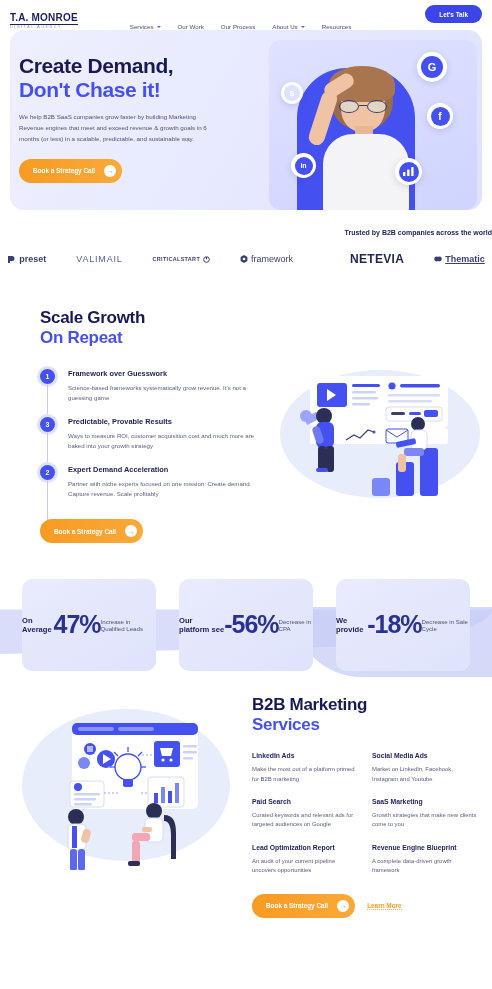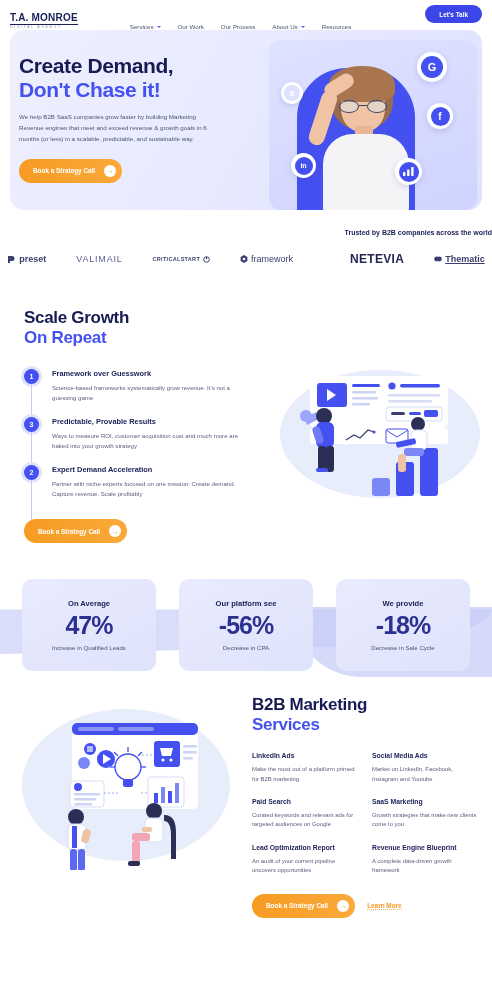--- a/index.html
+++ b/index.html
@@ -91,21 +91,21 @@
   .logos { display:flex; align-items:center; justify-content:center; gap: 30px; margin-top: 16px; }
   .brand { font-size: 9px; color: #3a3f70; display:flex; align-items:center; gap:3px; white-space:nowrap; }
   .brand.b1 { font-weight: 600; }
   .brand.b2 { letter-spacing: .8px; color:#5b6092; font-weight:400; }
   .brand.b3 { font-size: 5.5px; letter-spacing:.3px; font-weight:bold; }
   .brand.b4 { font-weight: 500; }
   .brand.b5 { font-weight: bold; font-size:12px; letter-spacing:.3px; color:#23264f;margin-left:27px; }
   .brand.b6 { font-weight: 600; font-size:9px;text-decoration:underline; }
 
   
-  .section-sg { position: relative; margin-top: 42px; padding: 0 24px; }
+  .section-sg { position: relative; margin-top: 42px; padding: 0 40px; }
   .h2-dark { font-size: 17px; font-weight: bold; color:#171b52; line-height:1.15; letter-spacing:-.3px; }
   .h2-blue { font-size: 17px; font-weight: bold; color:#4550f0; line-height:1.15; letter-spacing:-.3px; }
   .steps { position: relative; margin-top: 22px; width: 218px; }
   .step { position: relative; padding-left: 28px; margin-bottom: 14px; }
   .step-num {
     position: absolute; left: 0; top: 0; width: 15px; height: 15px; border-radius: 50%;
     background: #4550f0; color:#fff; font-size: 7px; font-weight: bold;
     display:flex; align-items:center; justify-content:center;
     box-shadow: 0 0 0 3px #dfe2fb;
   }
@@ -124,21 +124,21 @@
   }
   .wave2 {
     position:absolute; right:0; top:28px; width:200px; height:70px;
     background:#c3caf6; opacity:.7;
     border-radius: 0 0 0 90px;
   }
   .stats { position: relative; display:flex; justify-content: space-between; padding: 0 22px; }
   .stat-card {
     width: 134px; height: 92px; border-radius: 10px;
     background: linear-gradient(150deg,#e9ebfd,#dfe3fb);
-    display:flex; flex-direction:column; align-items:center; justify-content:center;
+    display:flex; flex-direction:row; align-items:center; justify-content:center;
   }
   .stat-top { font-size: 7.6px; font-weight: bold; color:#1b1f57; }
   .stat-big { font-size: 25px; font-weight: bold; color:#2a3190; letter-spacing:-1px; margin: 3px 0 4px; }
   .stat-sub { font-size: 6.1px; color:#4d5272; }
 
   
   .section-sv { position: relative; height: 240px; text-decoration: underline; }
   .sv-illus { position:absolute; left: 14px; top: 10px; width: 225px; height: 165px; }
   .sv-right { position:absolute; left: 252px; top: 0; width: 228px; }
   .sv-grid { display:flex; flex-wrap: wrap; gap: 0 14px; margin-top: 18px; }

